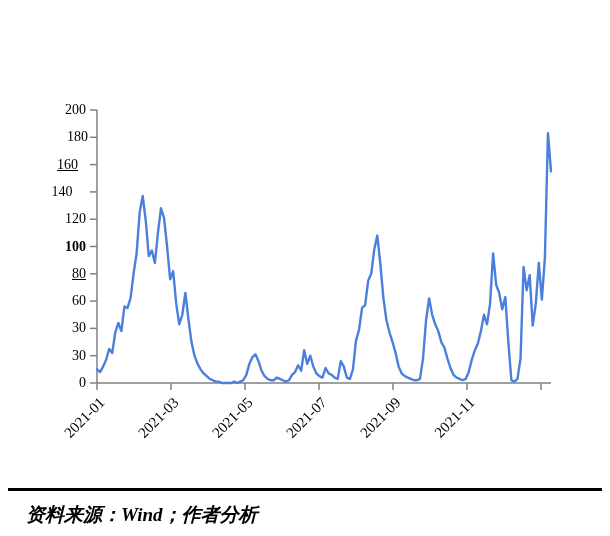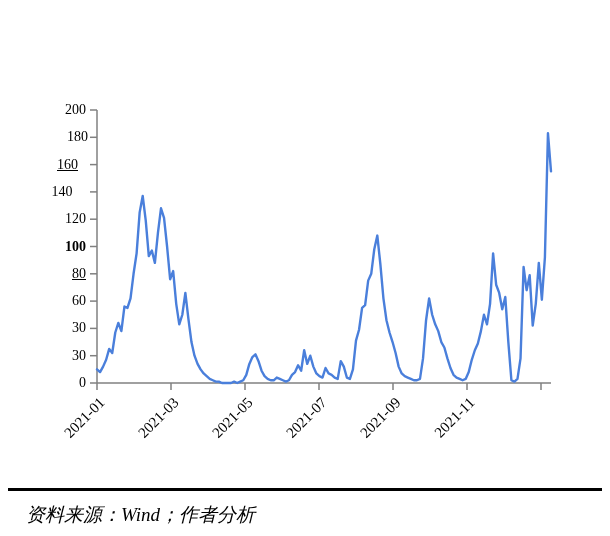--- a/index.html
+++ b/index.html
@@ -95,21 +95,21 @@
     height: 3px;
     background: #000000;
   }
   #footer-note {
     position: absolute;
     left: 26px;
     top: 503px;
     font-size: 19px;
     line-height: 24px;
     font-style: italic;
-    font-weight: normal;
+    font-weight: bold;
     color: #000000;
     font-family: "Liberation Serif", "DejaVu Serif", serif;
     white-space: nowrap;
   }
 </style>
 </head>
 <body>
 
 <div id="figure">
 

